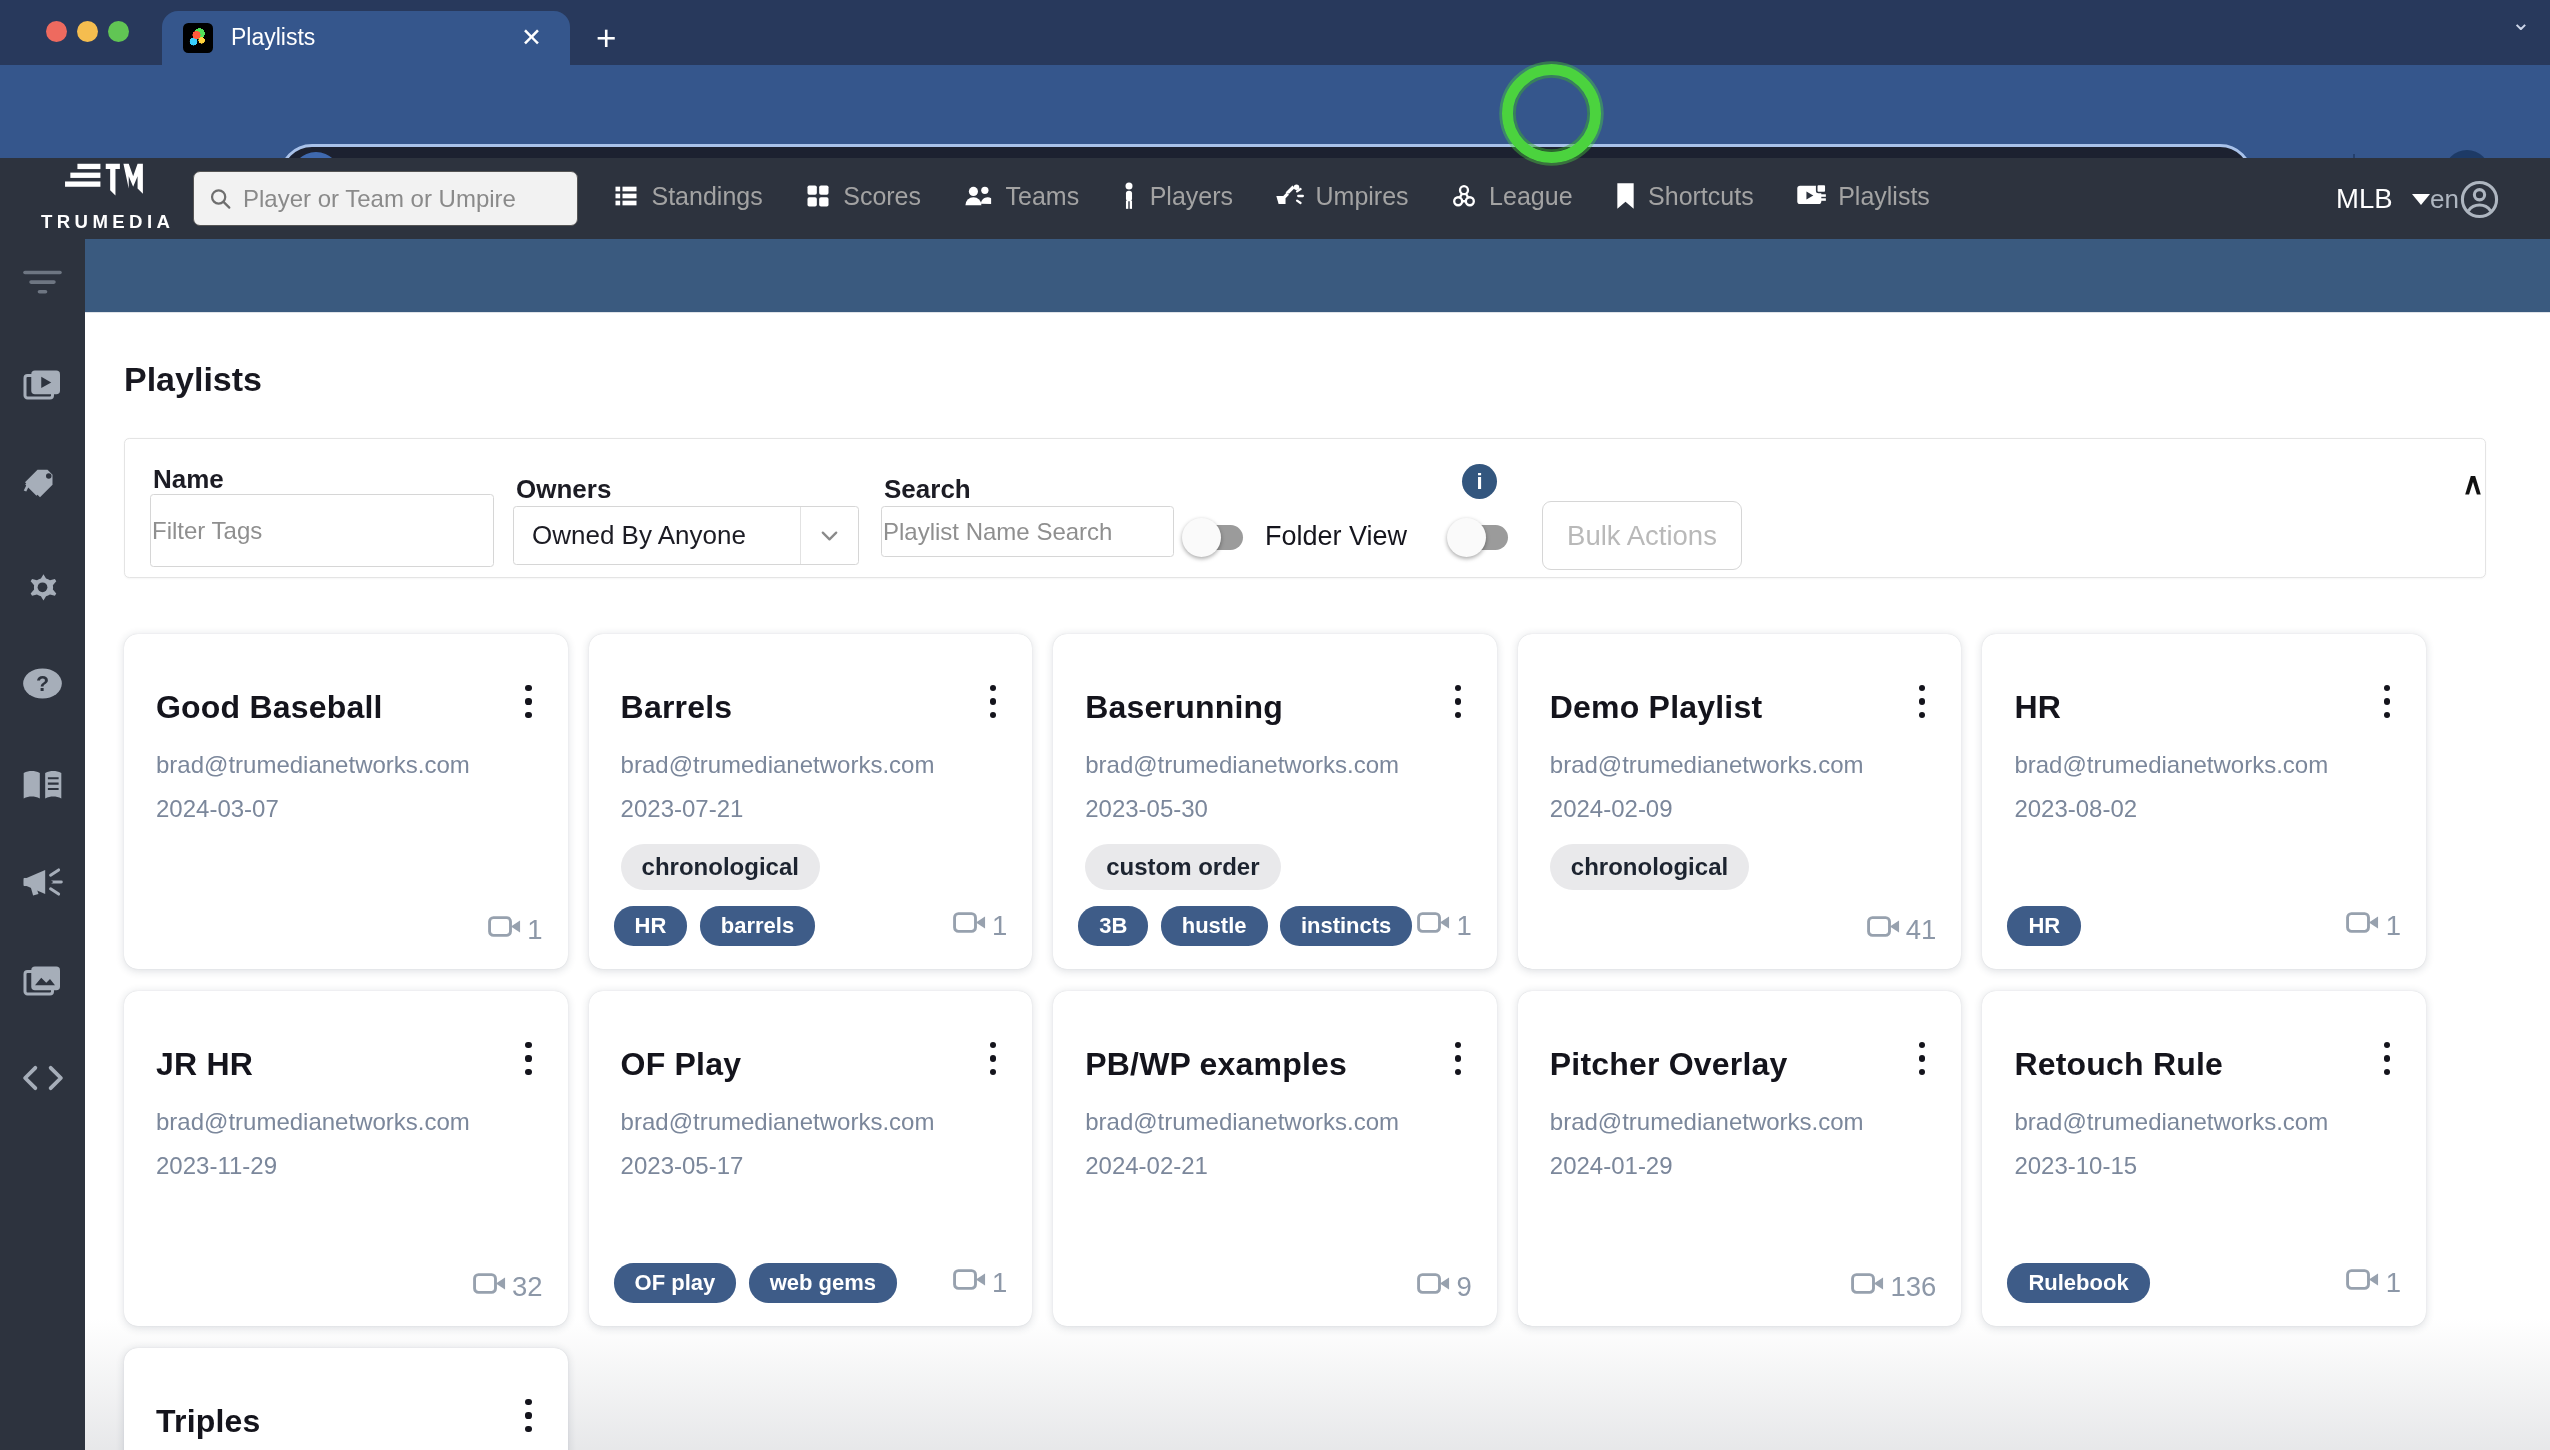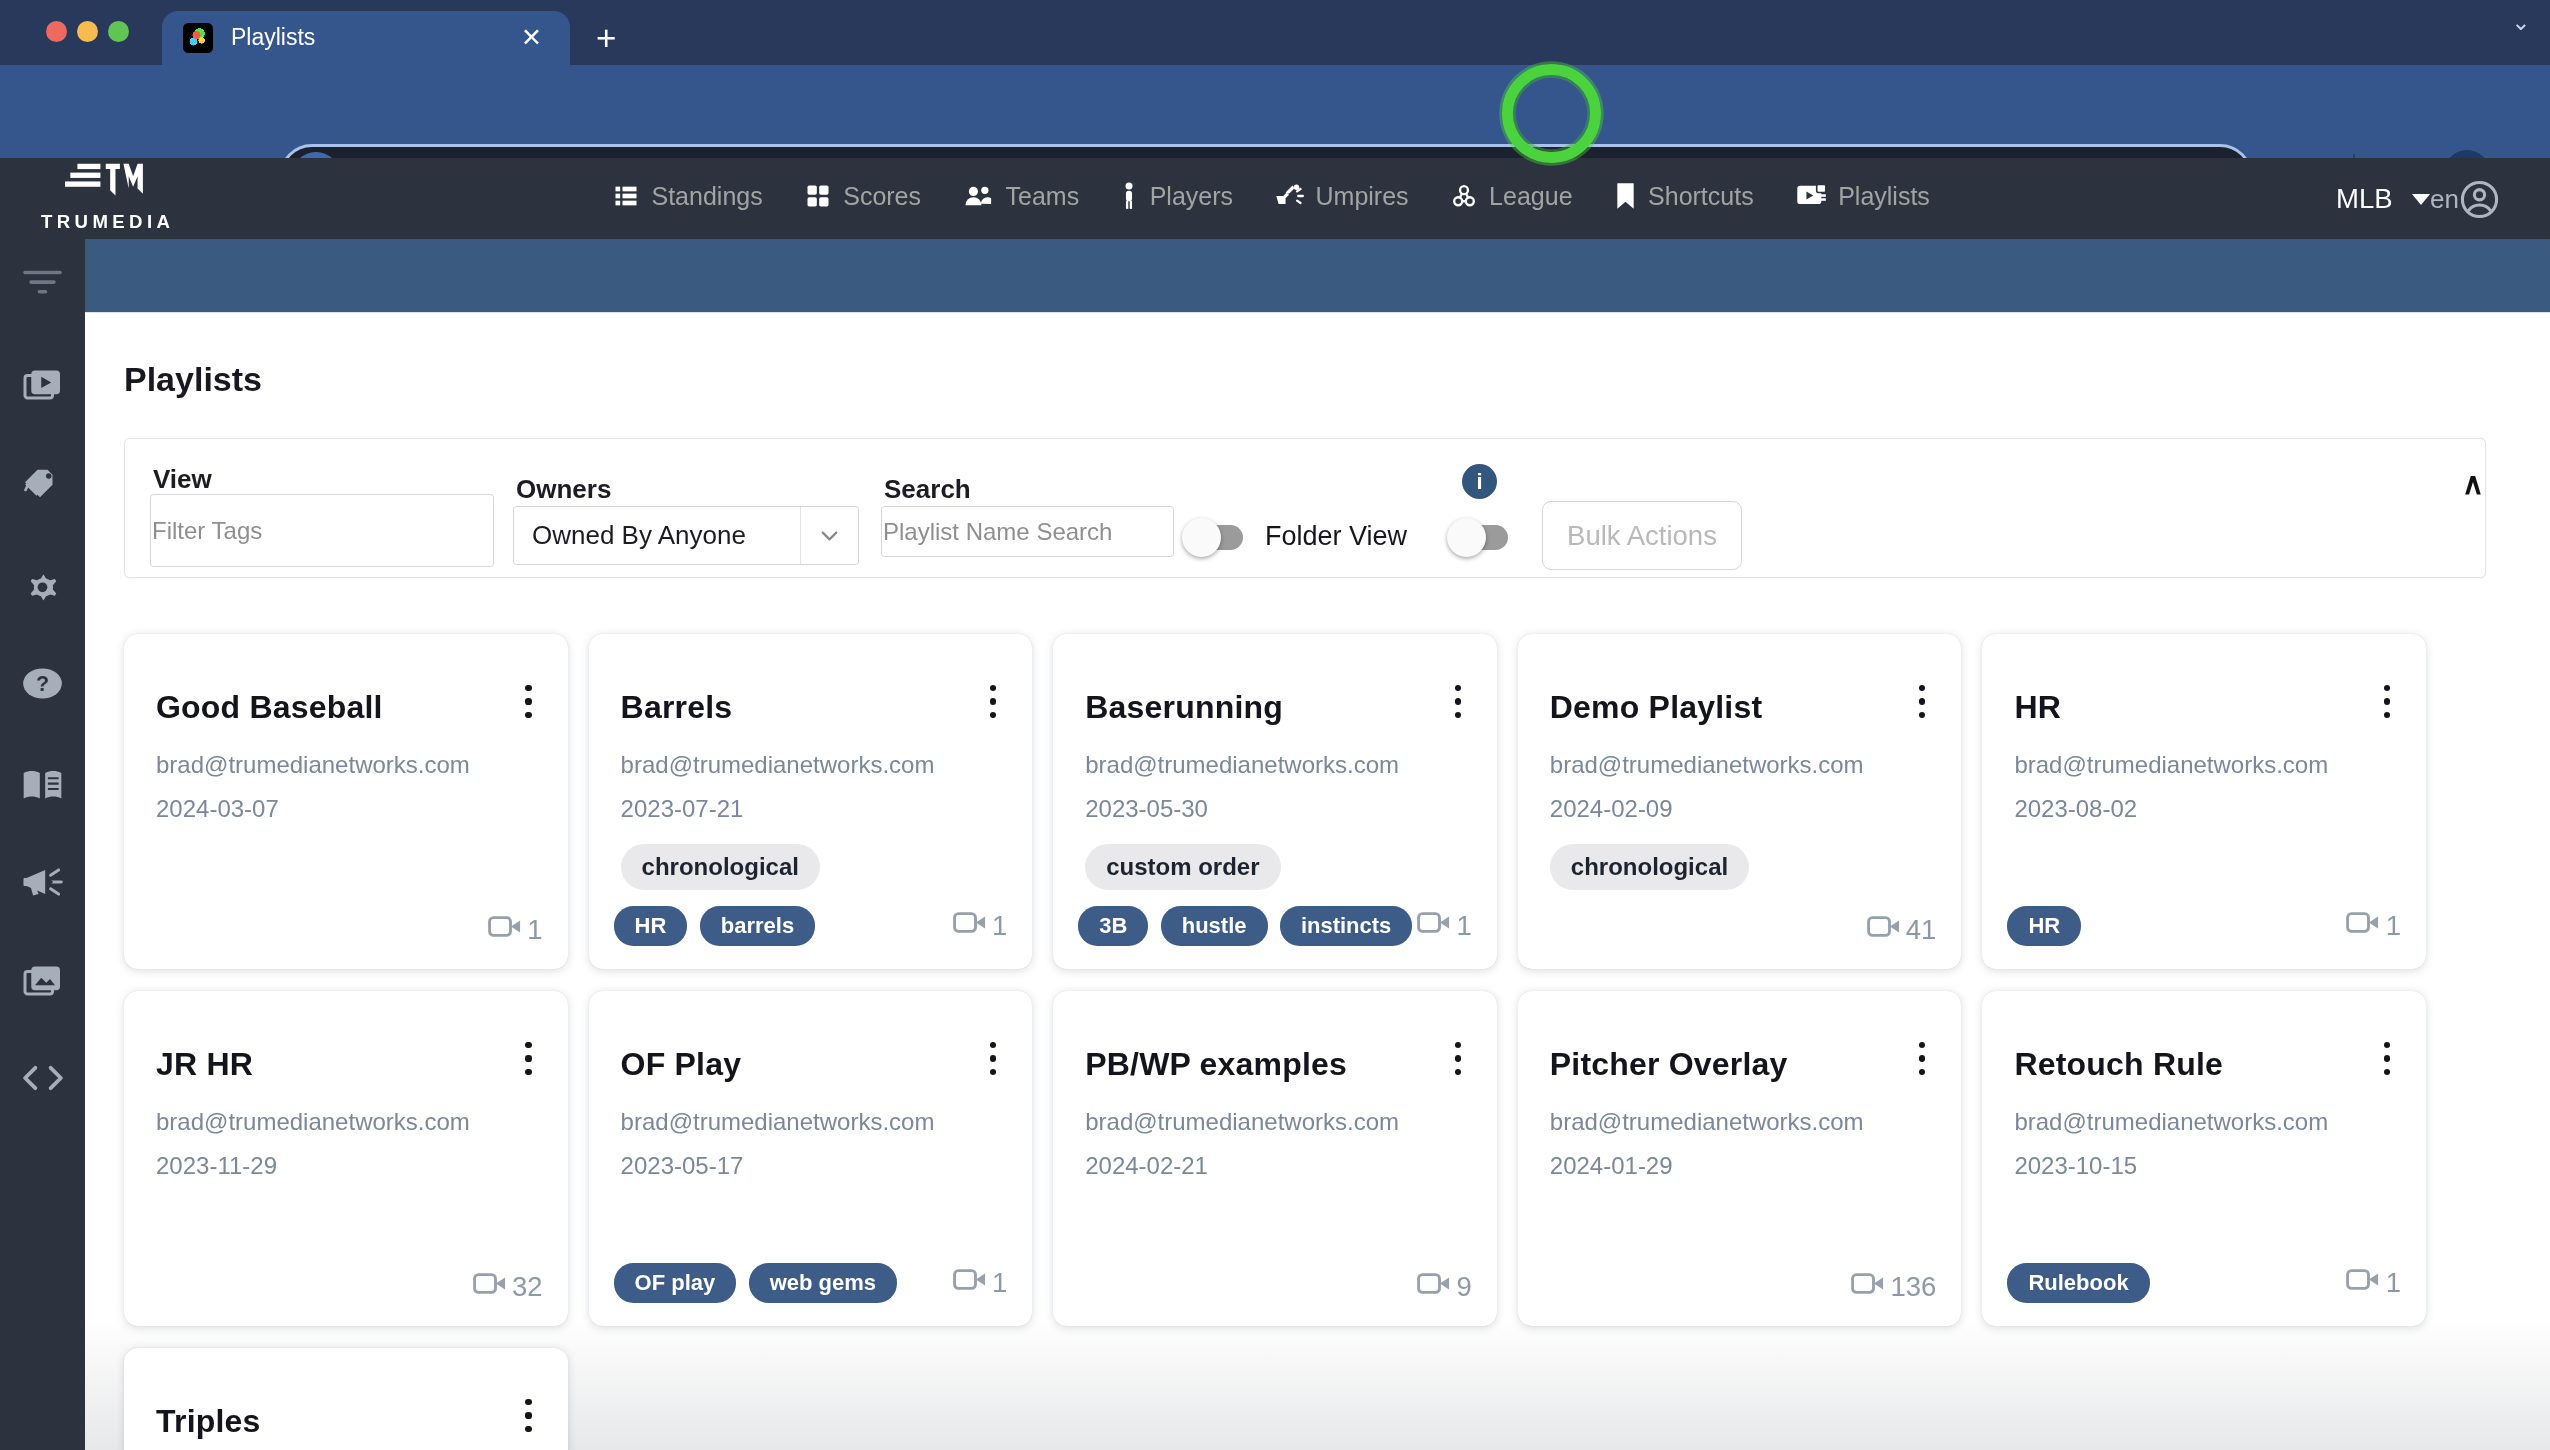--- a/index.html
+++ b/index.html
@@ -186,20 +186,27 @@
   <div class="logo">
     <svg width="85" height="46" viewBox="0 0 96 52">
       <rect x="14" y="2" width="26" height="6" fill="#fff"></rect>
       <rect x="6" y="12" width="34" height="6" fill="#fff"></rect>
       <rect x="0" y="22" width="40" height="6" fill="#fff"></rect>
       <path d="M46 2h16v6h-5v30l-6-6V8h-5z" fill="#fff"></path>
       <path d="M66 2h6l5 14 5-14h6v34l-6-6V16l-5 12-5-12v14z" fill="#fff"></path>
     </svg>
     <div class="logo-word">TRUMEDIA</div>
   </div>
+  <div class="nav-search">
+    <svg width="27" height="27" viewBox="0 0 24 24">
+      <circle cx="10.5" cy="10.5" r="6.5" fill="none" stroke="#6e6e6e" stroke-width="2.2"></circle>
+      <path d="M15.3 15.3 21 21" stroke="#6e6e6e" stroke-width="2.2" stroke-linecap="round"></path>
+    </svg>
+    <input type="text" placeholder="Player or Team or Umpire" style="">
+  </div>
   <div class="nav-items">
       <div class="nav-item">
         <span><svg width="28" height="28" viewBox="0 0 24 24">
             <rect x="3" y="4" width="4" height="4" fill="#fff"></rect>
             <rect x="9" y="4" width="12" height="4" fill="#fff"></rect>
             <rect x="3" y="10" width="4" height="4" fill="#fff"></rect>
             <rect x="9" y="10" width="12" height="4" fill="#fff"></rect>
             <rect x="3" y="16" width="4" height="4" fill="#fff"></rect>
             <rect x="9" y="16" width="12" height="4" fill="#fff"></rect>
           </svg></span>
@@ -345,21 +352,21 @@
         <path d="M24 3l8 8-8 8" fill="none" stroke="#a6aeb9" stroke-width="3" stroke-linecap="round" stroke-linejoin="round"></path>
       </svg>
     </div>
   </div>
 <div class="blueband"></div>
 
 <div class="content">
   <h1 class="page-title">Playlists</h1>
 
   <div class="filter-card">
-    <span class="f-label" style="left:28px; top:25px;">View</span>
+    <span class="f-label" style="left:28px; top:25px;">Name</span>
     <input class="f-input" style="left: 25px; top: 55px; width: 344px; height: 73px;" type="text" placeholder="Filter Tags">
     <span class="f-label" style="left:391px; top:35px;">Owners</span>
     <div class="owners-select">
       <span class="val">Owned By Anyone</span>
       <span class="sep"></span>
       <span class="chev">
         <svg width="23" height="23" viewBox="0 0 24 24">
             <path d="M5 9l7 7 7-7" fill="none" stroke="#8a8a8a" stroke-width="2.4" stroke-linecap="round" stroke-linejoin="round"></path>
           </svg>
       </span>

